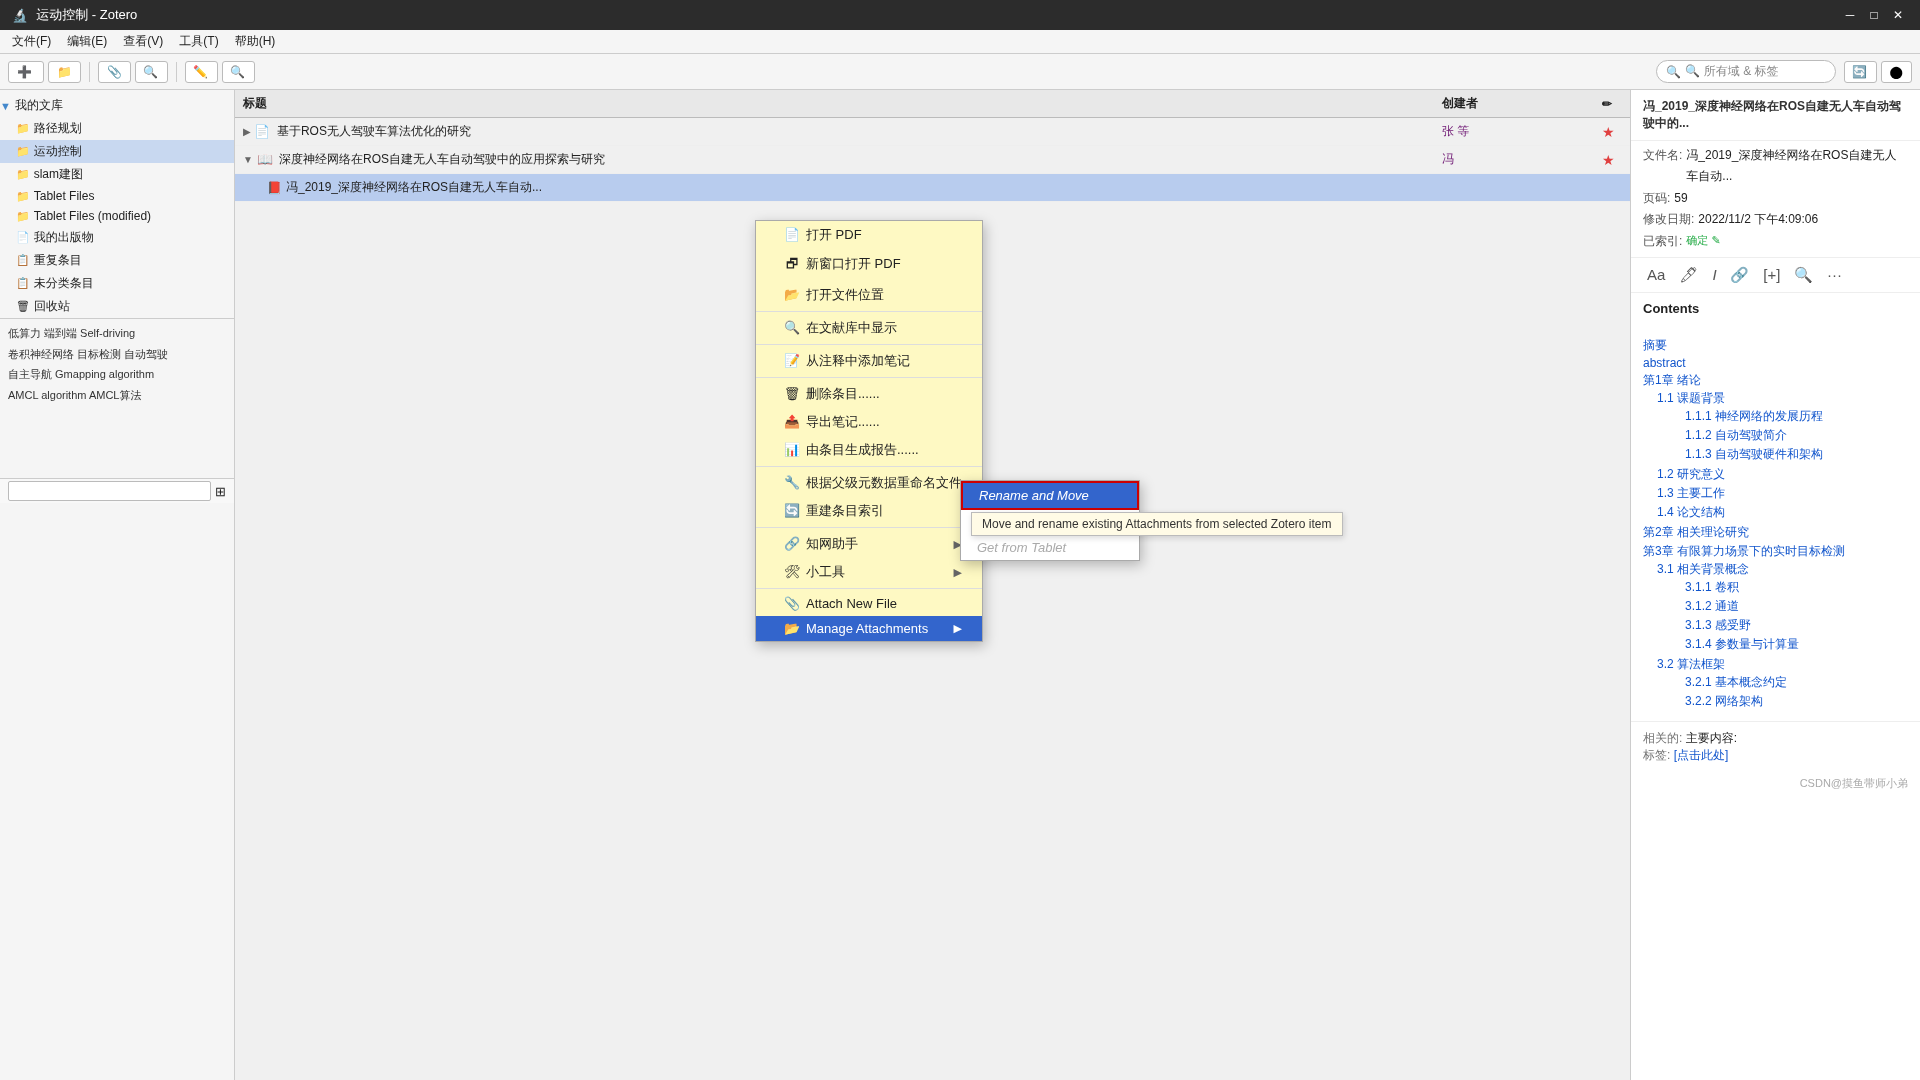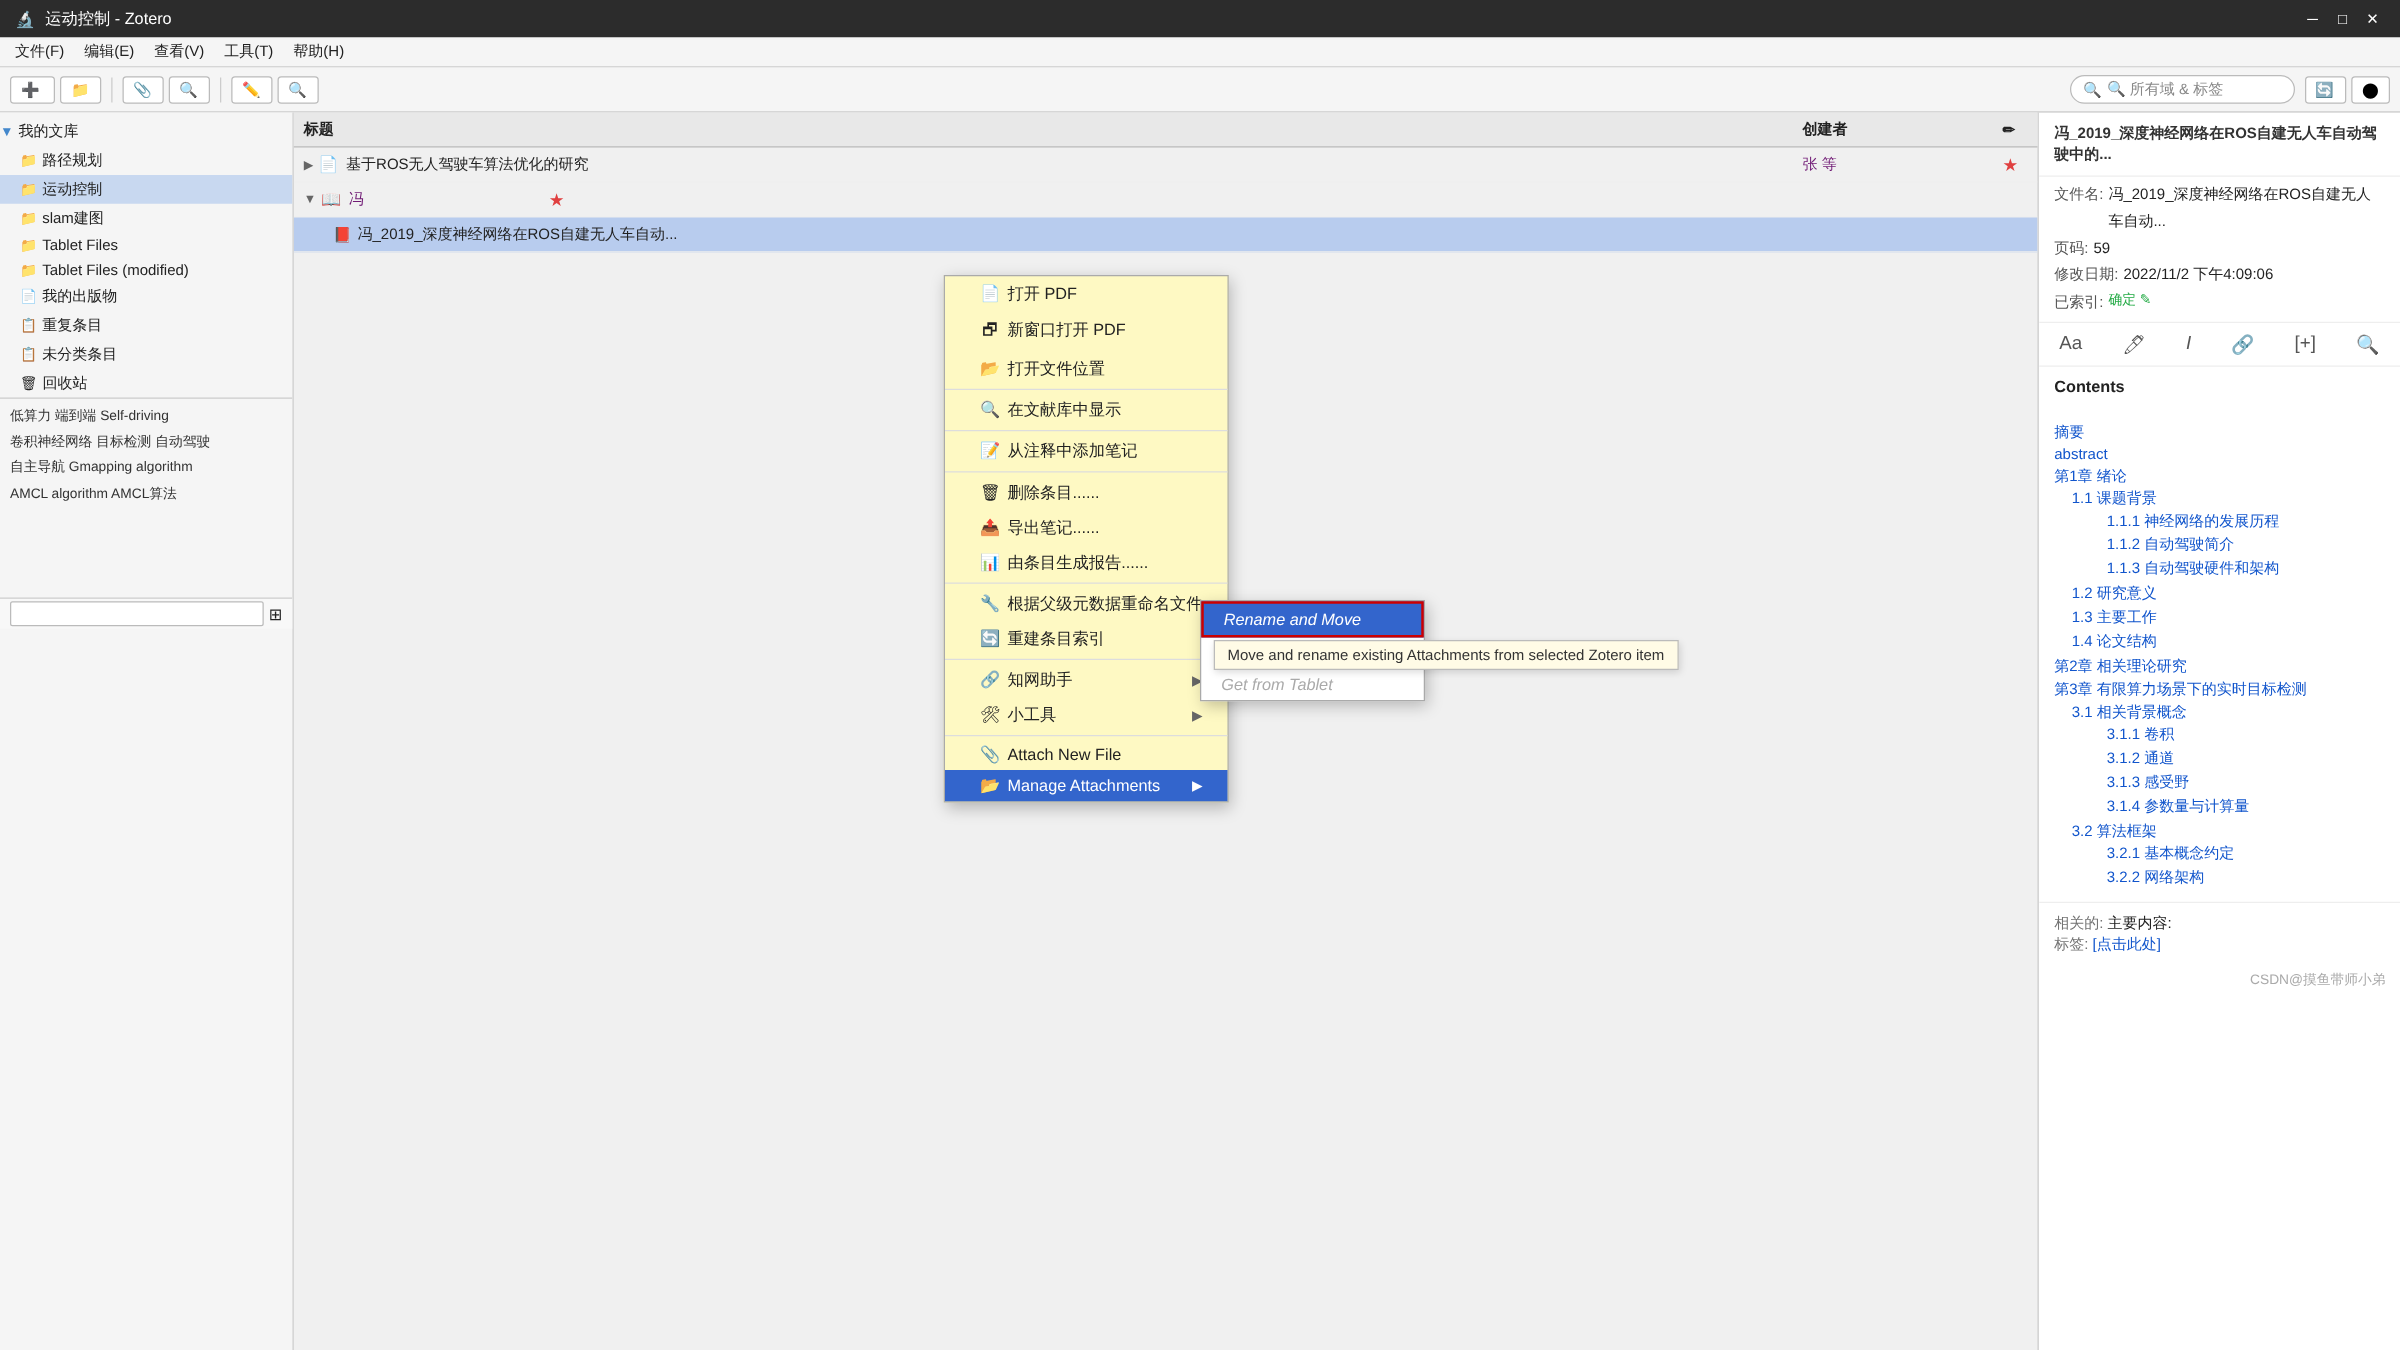--- a/index.html
+++ b/index.html
@@ -240,21 +240,21 @@
     .meta-label { color: #555; white-space: nowrap; }
     .meta-value { color: #222; flex: 1; }
     .meta-confirm { color: #22aa44; font-size: 11px; }
 
     .right-toolbar {
       display: flex;
       align-items: center;
       padding: 6px 12px;
       border-top: 1px solid #eee;
       border-bottom: 1px solid #eee;
-      gap: 24px;
+      gap: 6px;
     }
     .right-tool-btn {
       cursor: pointer;
       color: #555;
       font-size: 15px;
       padding: 2px 4px;
     }
 
     .contents-section { padding: 8px 12px; }
     .contents-title { font-weight: bold; font-size: 13px; margin-bottom: 20px; color: #222; }
@@ -415,20 +415,21 @@
         <span class="expand-triangle">▶</span>
         <span class="row-icon">📄</span>
         <span class="row-title">基于ROS无人驾驶车算法优化的研究</span>
         <span class="row-creator">张 等</span>
         <span class="row-star">★</span>
       </div>
 
       <div class="list-row">
         <span class="expand-triangle">▼</span>
         <span class="row-icon">📖</span>
+        <span class="row-title">深度神经网络在ROS自建无人车自动驾驶中的应用探索与研究</span>
         <span class="row-creator">冯</span>
         <span class="row-star">★</span>
       </div>
 
       <div class="list-row selected" style="padding-left: 32px; background: #b8ccee;">
         <span class="row-pdf-icon">📕</span>
         <span class="row-title">冯_2019_深度神经网络在ROS自建无人车自动...</span>
         <span class="row-creator"></span>
         <span class="row-star"></span>
       </div>

